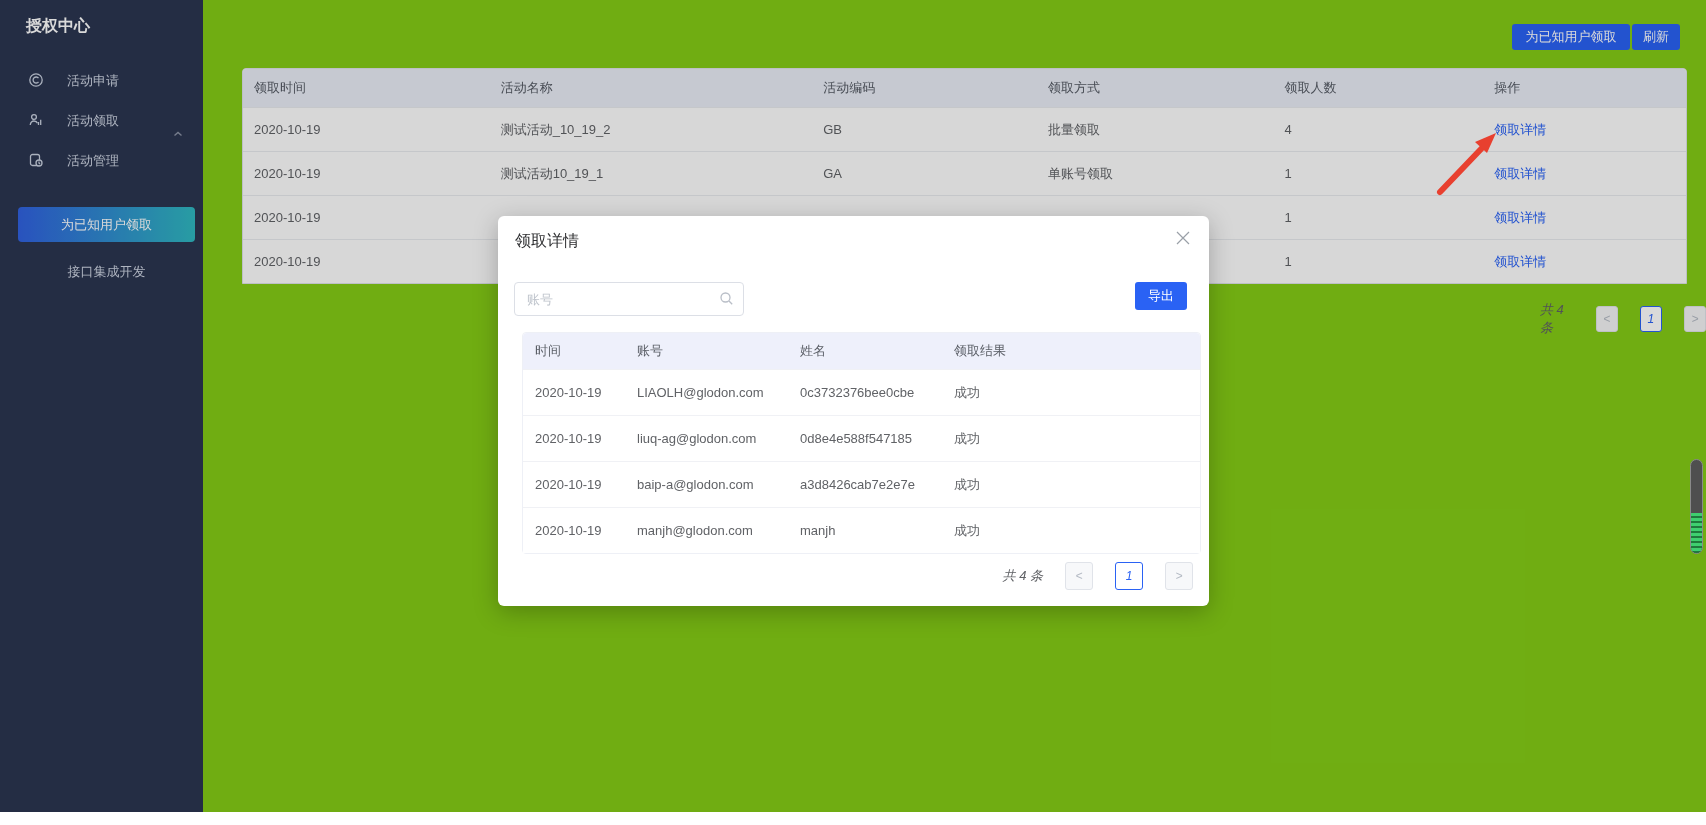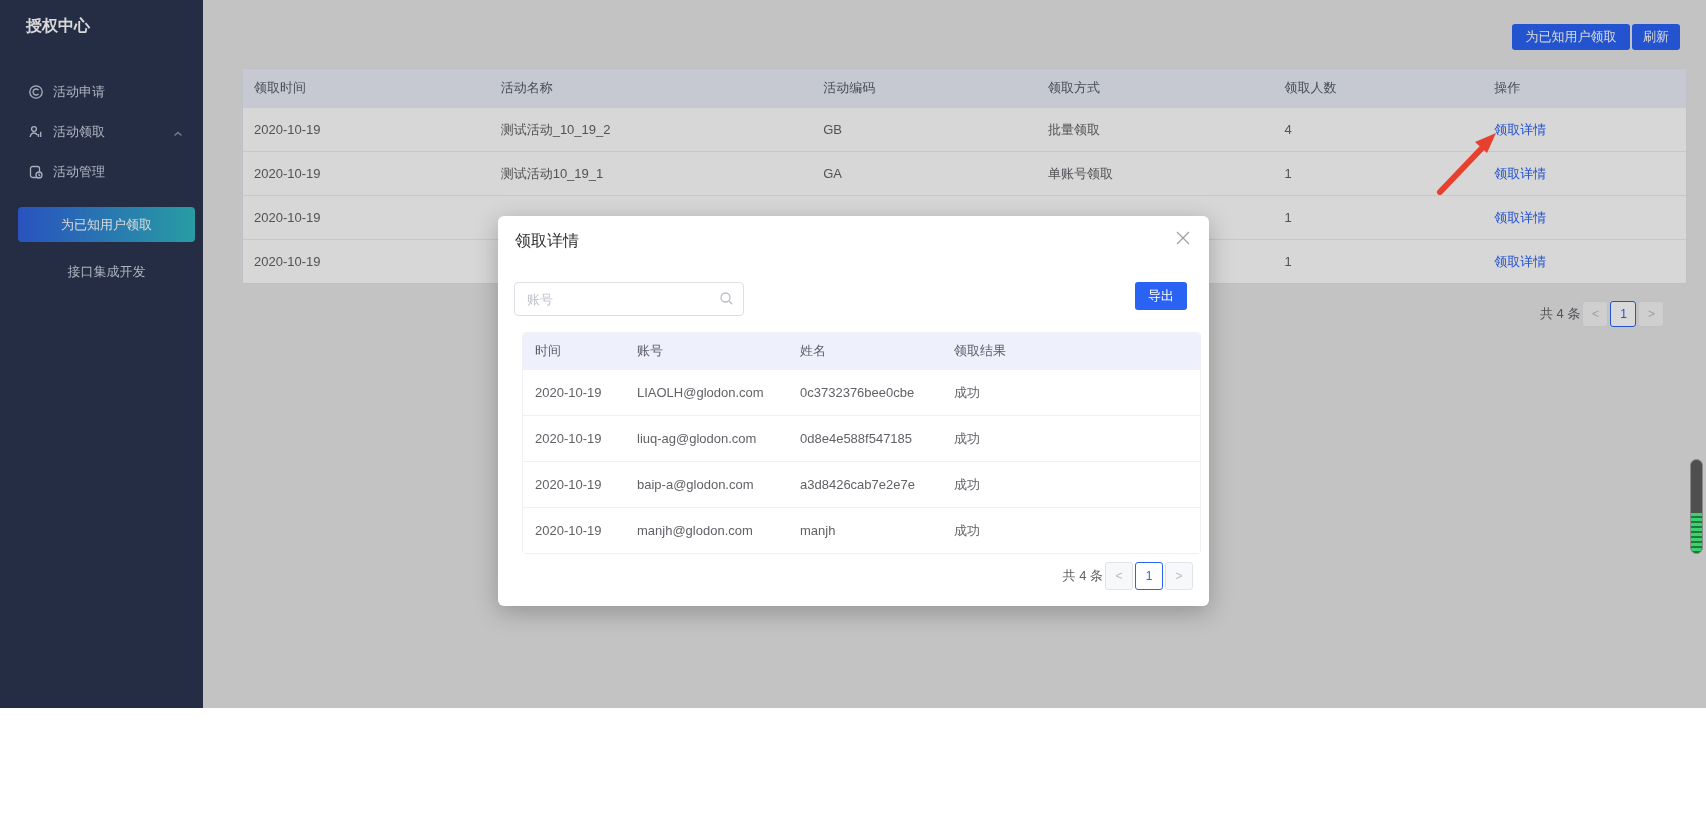--- a/index.html
+++ b/index.html
@@ -1,41 +1,41 @@
 <!DOCTYPE html>
 <html><head>
 <meta charset="utf-8">
 <style>
   * { margin:0; padding:0; box-sizing:border-box; }
   html,body { width:1706px; height:825px; background:#ffffff; font-family:"Liberation Sans","DejaVu Sans",sans-serif; }
-  .app { position:relative; width:1706px; height:708px; overflow:hidden; background:#e5e5e5; }
+  .app { position:relative; width:1706px; height:812px; overflow:hidden; background:#84cc16; }
 
   
   .sidebar { position:absolute; left:0; top:0; width:203px; height:812px; background:#2b3550; z-index:1; }
   .sidebar-title { color:#ffffff; font-size:16px; font-weight:bold; padding:16px 0 0 26px; height:46px; }
-  .menu-item { display:flex; align-items:center; height:40px; padding-left:28px; color:#cdd4e2; font-size:13px; cursor:pointer; position:relative; }
+  .menu-item { display:flex; height:40px; padding-left:28px; color:#cdd4e2; font-size:13px; cursor:pointer; position:relative;gap:14px; }
   .menu-item .mi-icon { width:16px; height:16px; margin-right:9px; display:inline-flex; }
   .menu-item .chevron { position:absolute; right:20px; top:14px; }
   .submenu-item { height:35px; display:flex; align-items:center; justify-content:center; color:#cdd4e2; font-size:13px; cursor:pointer; margin:0 8px 0 18px; }
   .submenu-item.active { background:linear-gradient(90deg,#3161e0,#2fb8c0); border-radius:4px; color:#ffffff; margin:1px 8px 8px 18px; }
   .submenu-item.plain { margin-top:12px;align-items:center; }
 
   
   .btn { position:absolute; top:24px; height:26px; background:#2a62f4; color:#fff; font-size:13px; border:none; border-radius:3px; cursor:pointer; font-family:inherit; }
   .btn-claim { left:1512px; width:118px; }
   .btn-refresh { left:1632px; width:48px; }
 
   .main-table { position:absolute; left:242px; top:68px; width:1445px; border:1px solid #dfe2e8; border-radius:4px 4px 0 0; background:#fff; }
   .mt-header { display:flex; height:38px; align-items:center; background:#e9edf6; border-radius:4px 4px 0 0; color:#555a64; font-size:13px;justify-content:flex-end; }
   .mt-row { display:flex; height:44px; align-items:center; background:#fdfdfd; border-top:1px solid #e8eaee; color:#606266; font-size:13px; }
   .mt-cell { padding-left:11px; overflow:hidden; white-space:nowrap; }
   .mt-c1{width:247px}.mt-c2{width:323px}.mt-c3{width:225px}.mt-c4{width:237px}.mt-c5{width:210px}.mt-c6{width:203px}
   .link { color:#2a62f4; cursor:pointer; text-decoration:none; }
 
-  .pagination { position:absolute; display:flex; align-items:center; gap:2px; font-size:13px; color:#606266; }
+  .pagination { position:absolute; display:flex; align-items:center; gap:22px; font-size:13px; color:#606266;font-style:italic; }
   .pg-main { top:301px; left:1540px; }
   .pg-btn { width:26px; height:26px; border:1px solid #e0e3e9; background:#f4f4f5; border-radius:3px; display:flex; align-items:center; justify-content:center; color:#b4bac4; font-size:12px; cursor:pointer; }
   .pg-btn.current { background:#fff; border:1px solid #2a62f4; color:#2a62f4; }
 
   
   .overlay { position:absolute; inset:0; background:rgba(0,0,0,0.15); z-index:10; }
   .modal { position:absolute; left:498px; top:216px; width:711px; height:390px; background:#fff; border-radius:6px; box-shadow:0 6px 24px rgba(0,0,0,0.25); z-index:20; }
   .modal-title { position:absolute; left:17px; top:15px; font-size:16px; color:#303133; }
   .modal-close { position:absolute; right:14px; top:10px; width:24px; height:24px; display:flex; align-items:center; justify-content:center; cursor:pointer; }
   .search-wrap { position:absolute; left:16px; top:66px; width:230px; height:34px; }

